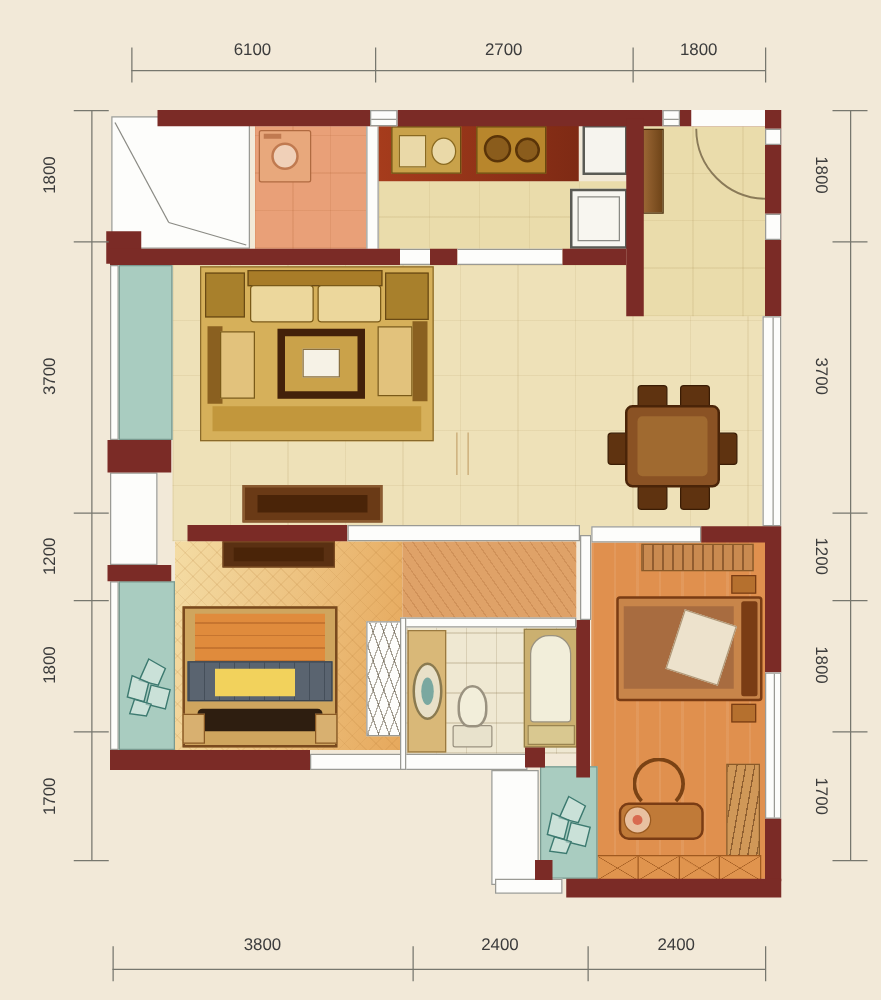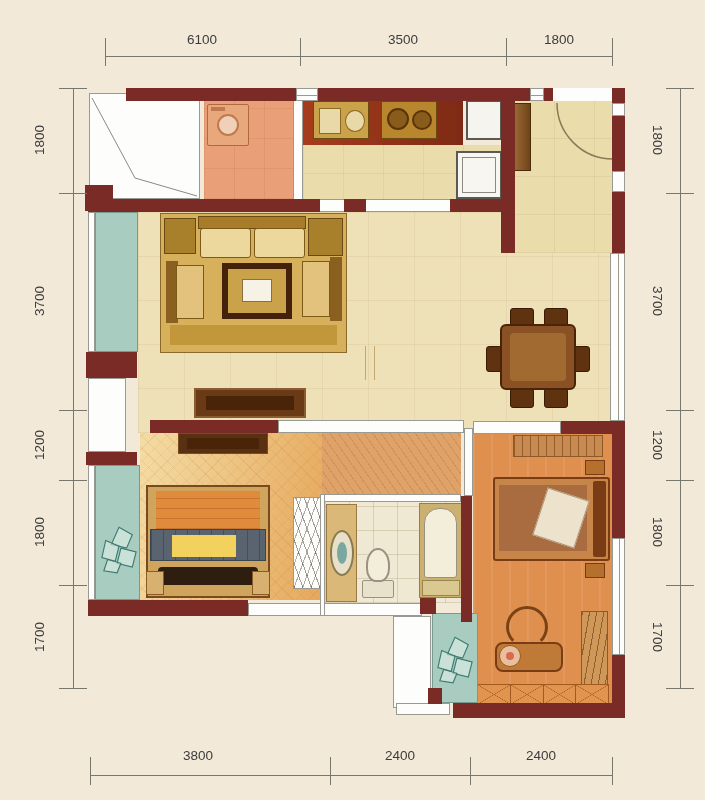--- a/index.html
+++ b/index.html
@@ -246,29 +246,29 @@
   <div class="wall" style="left:461px;top:496px;width:11px;height:126px;"></div>
   <div class="thinwall" style="left:322px;top:494px;width:139px;height:8px;"></div>
   <div class="thinwall" style="left:320px;top:494px;width:5px;height:122px;"></div>
 
   <div class="dim-line" style="left:105px;top:56px;width:507px;height:1px;"></div>
   <div class="tick-v" style="left:105px;top:38px;"></div>
   <div class="tick-v" style="left:300px;top:38px;"></div>
   <div class="tick-v" style="left:506px;top:38px;"></div>
   <div class="tick-v" style="left:612px;top:38px;"></div>
   <span class="dl" style="left:172px;top:32px;">6100</span>
-  <span class="dl" style="left:373px;top:32px;">3500</span>
+  <span class="dl" style="left:373px;top:32px;">2700</span>
   <span class="dl" style="left:529px;top:32px;">1800</span>
 
   <div class="dim-line" style="left:90px;top:775px;width:522px;height:1px;"></div>
   <div class="tick-v" style="left:90px;top:757px;"></div>
   <div class="tick-v" style="left:330px;top:757px;"></div>
   <div class="tick-v" style="left:470px;top:757px;"></div>
   <div class="tick-v" style="left:612px;top:757px;"></div>
-  <span class="dl" style="left:168px;top:748px;">3800</span>
+  <span class="dl" style="left:180px;top:748px;">3800</span>
   <span class="dl" style="left:370px;top:748px;">2400</span>
   <span class="dl" style="left:511px;top:748px;">2400</span>
 
   <div class="dim-line" style="left:73px;top:88px;width:1px;height:600px;"></div>
   <div class="tick-h" style="left:59px;top:88px;"></div>
   <div class="tick-h" style="left:59px;top:193px;"></div>
   <div class="tick-h" style="left:59px;top:410px;"></div>
   <div class="tick-h" style="left:59px;top:480px;"></div>
   <div class="tick-h" style="left:59px;top:585px;"></div>
   <div class="tick-h" style="left:59px;top:688px;"></div>

